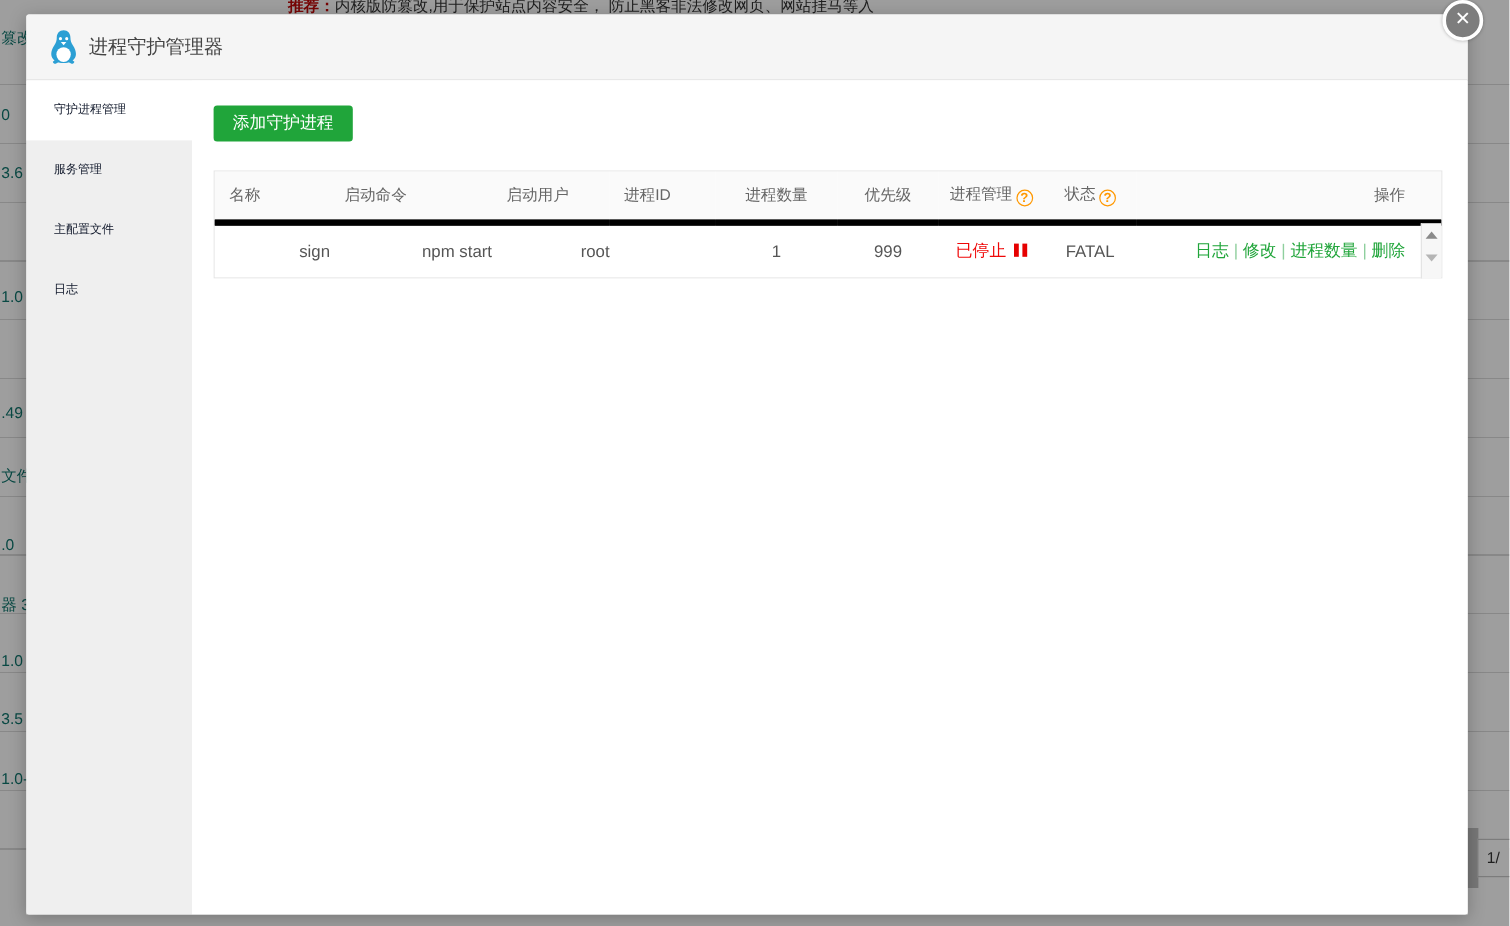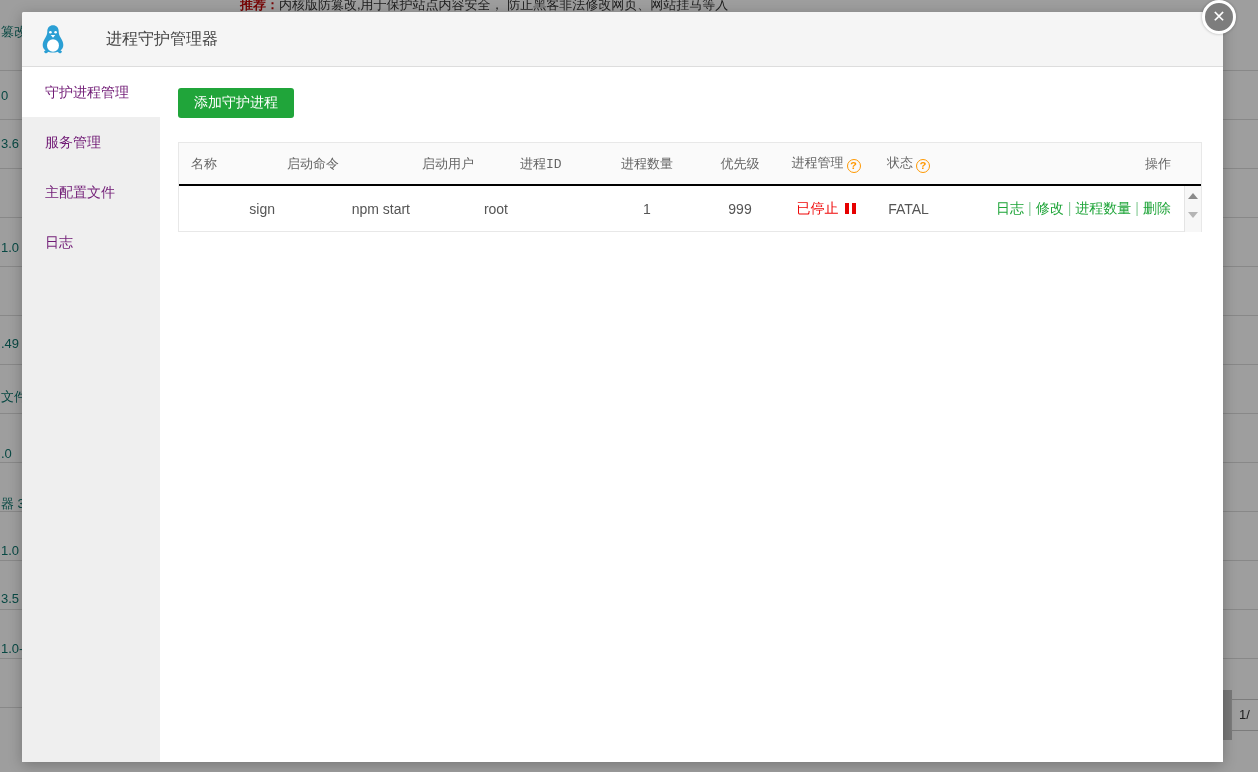--- a/index.html
+++ b/index.html
@@ -23,41 +23,41 @@
 
   
   .overlay { position:absolute; inset:0; background:rgba(0,0,0,0.38); }
 
   
   .modal { position:absolute; left:22px; top:12px; width:1201px; height:750px;
     background:#fff; border-radius:2px; box-shadow:0 3px 14px rgba(0,0,0,.25);
     display:flex; flex-direction:column; }
   .modal-header { height:55px; background:#f5f5f5; border-bottom:1px solid #ddd;
     display:flex; align-items:center; padding-left:18px; flex:0 0 auto;
-    border-radius:2px 2px 0 0;gap:32px; }
+    border-radius:2px 2px 0 0; }
   .tux { width:26px; height:30px; margin-right:8px; }
   .modal-title { font-size:16px; color:#444; }
 
   .modal-body { flex:1; display:flex; min-height:0; }
   .sidebar { width:138px; background:#efefef; flex:0 0 auto; }
-  .tab { height:50px; line-height:50px; padding-left:23px; font-size:14px;
-    color:#701a75; cursor:pointer; }
+  .tab { height:50px; line-height:50px; padding-left:23px; font-size:10px;
+    color:#0f172a; cursor:pointer; }
   .tab.active { background:#fff; }
 
   .content { flex:1; padding:21px 21px 0 18px; background:#fff; position:relative; }
   .add-btn { display:inline-block; height:30px; padding:0 16px; border:none;
     background:#20a53a; color:#fff; font-size:14px; border-radius:3px;
     cursor:pointer; font-family:inherit; }
 
   
   .table-wrap { position:relative; margin-top:24px; border:1px solid #e8e8e8; }
   table { width:100%; border-collapse:collapse; table-layout:fixed; }
-  th { height:42px; background:#fafafa; border-bottom:2px solid #000000;
+  th { height:42px; background:#fafafa; border-bottom:5px solid #000000;
     font-weight:normal; font-size:13px; color:#666; text-align:left;
-    padding:0 0 0 12px; white-space:nowrap;font-family:Liberation Mono, monospace; }
+    padding:0 0 0 12px; white-space:nowrap; }
   td { height:46px; background:#fff; font-size:14px; color:#555;
     padding:0 0 0 12px; white-space:nowrap;text-align:right; }
   th.c,td.c { text-align:center; padding-left:0; }
   th.r,td.r { text-align:right; padding-right:30px; }
   .col-name{width:96px} .col-cmd{width:135px} .col-user{width:98px}
   .col-pid{width:88px} .col-count{width:102px} .col-pri{width:84px}
   .col-mgmt{width:88px} .col-status{width:77px}
 
   .help-icon { display:inline-block; width:14px; height:14px; line-height:12px;
     border:1px solid #ff9800; border-radius:50%; color:#ff9800; font-size:11px;

